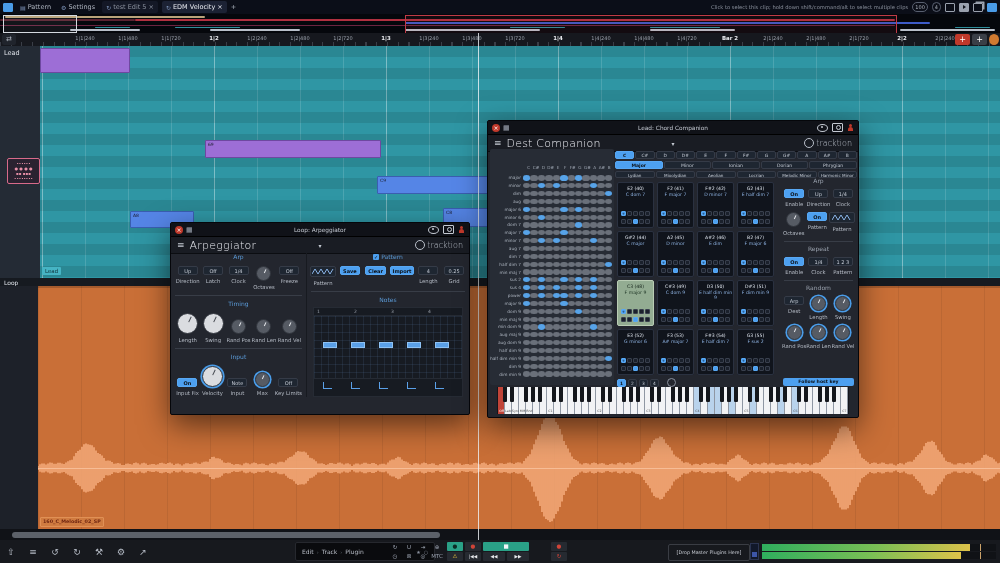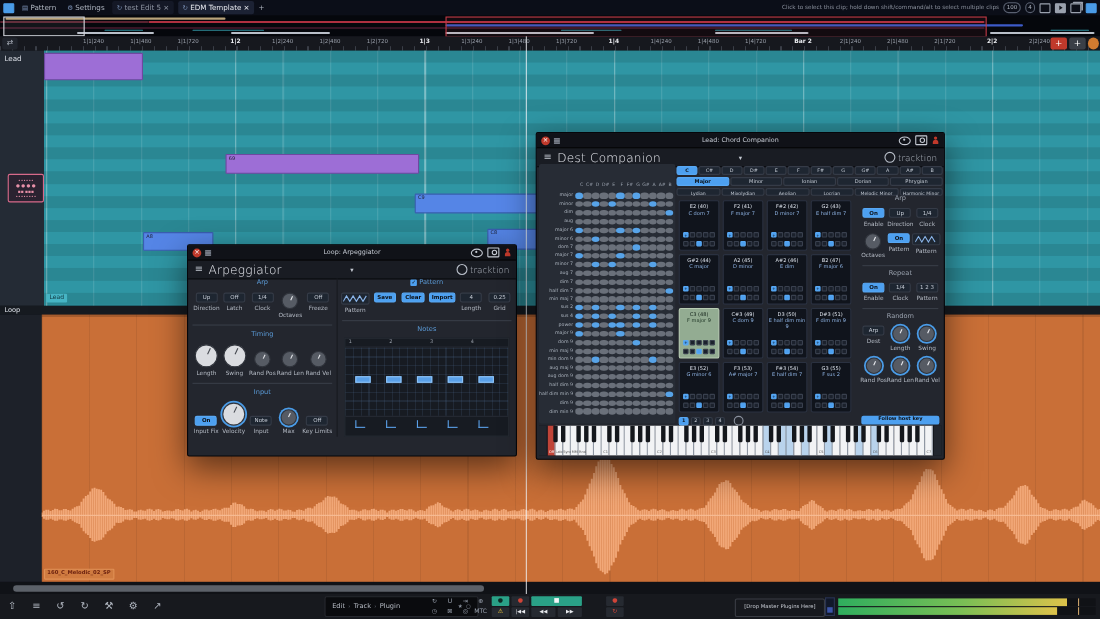--- a/index.html
+++ b/index.html
@@ -193,21 +193,21 @@
       <span class="mb-ico">⚙</span>
       <span>Settings</span>
     </span>
     <span class="mb-tab">
       <span class="mb-ico">↻</span>
       <span>test Edit 5</span>
       <span>×</span>
     </span>
     <span class="mb-tab active">
       <span class="mb-ico">↻</span>
-      <span>EDM Template</span>
+      <span>EDM Velocity</span>
       <span>×</span>
     </span>
     <span>+</span>
     <span class="mb-hint">Click to select this clip; hold down shift/command/alt to select multiple clips</span>
     <span class="badge">100</span>
     <span class="badge">4</span>
     <span class="ic-box"></span>
     <span class="ic-box ic-play-box"></span>
     <span class="ic-box ic-dup"></span>
     <span class="ic-box ic-active"></span>

